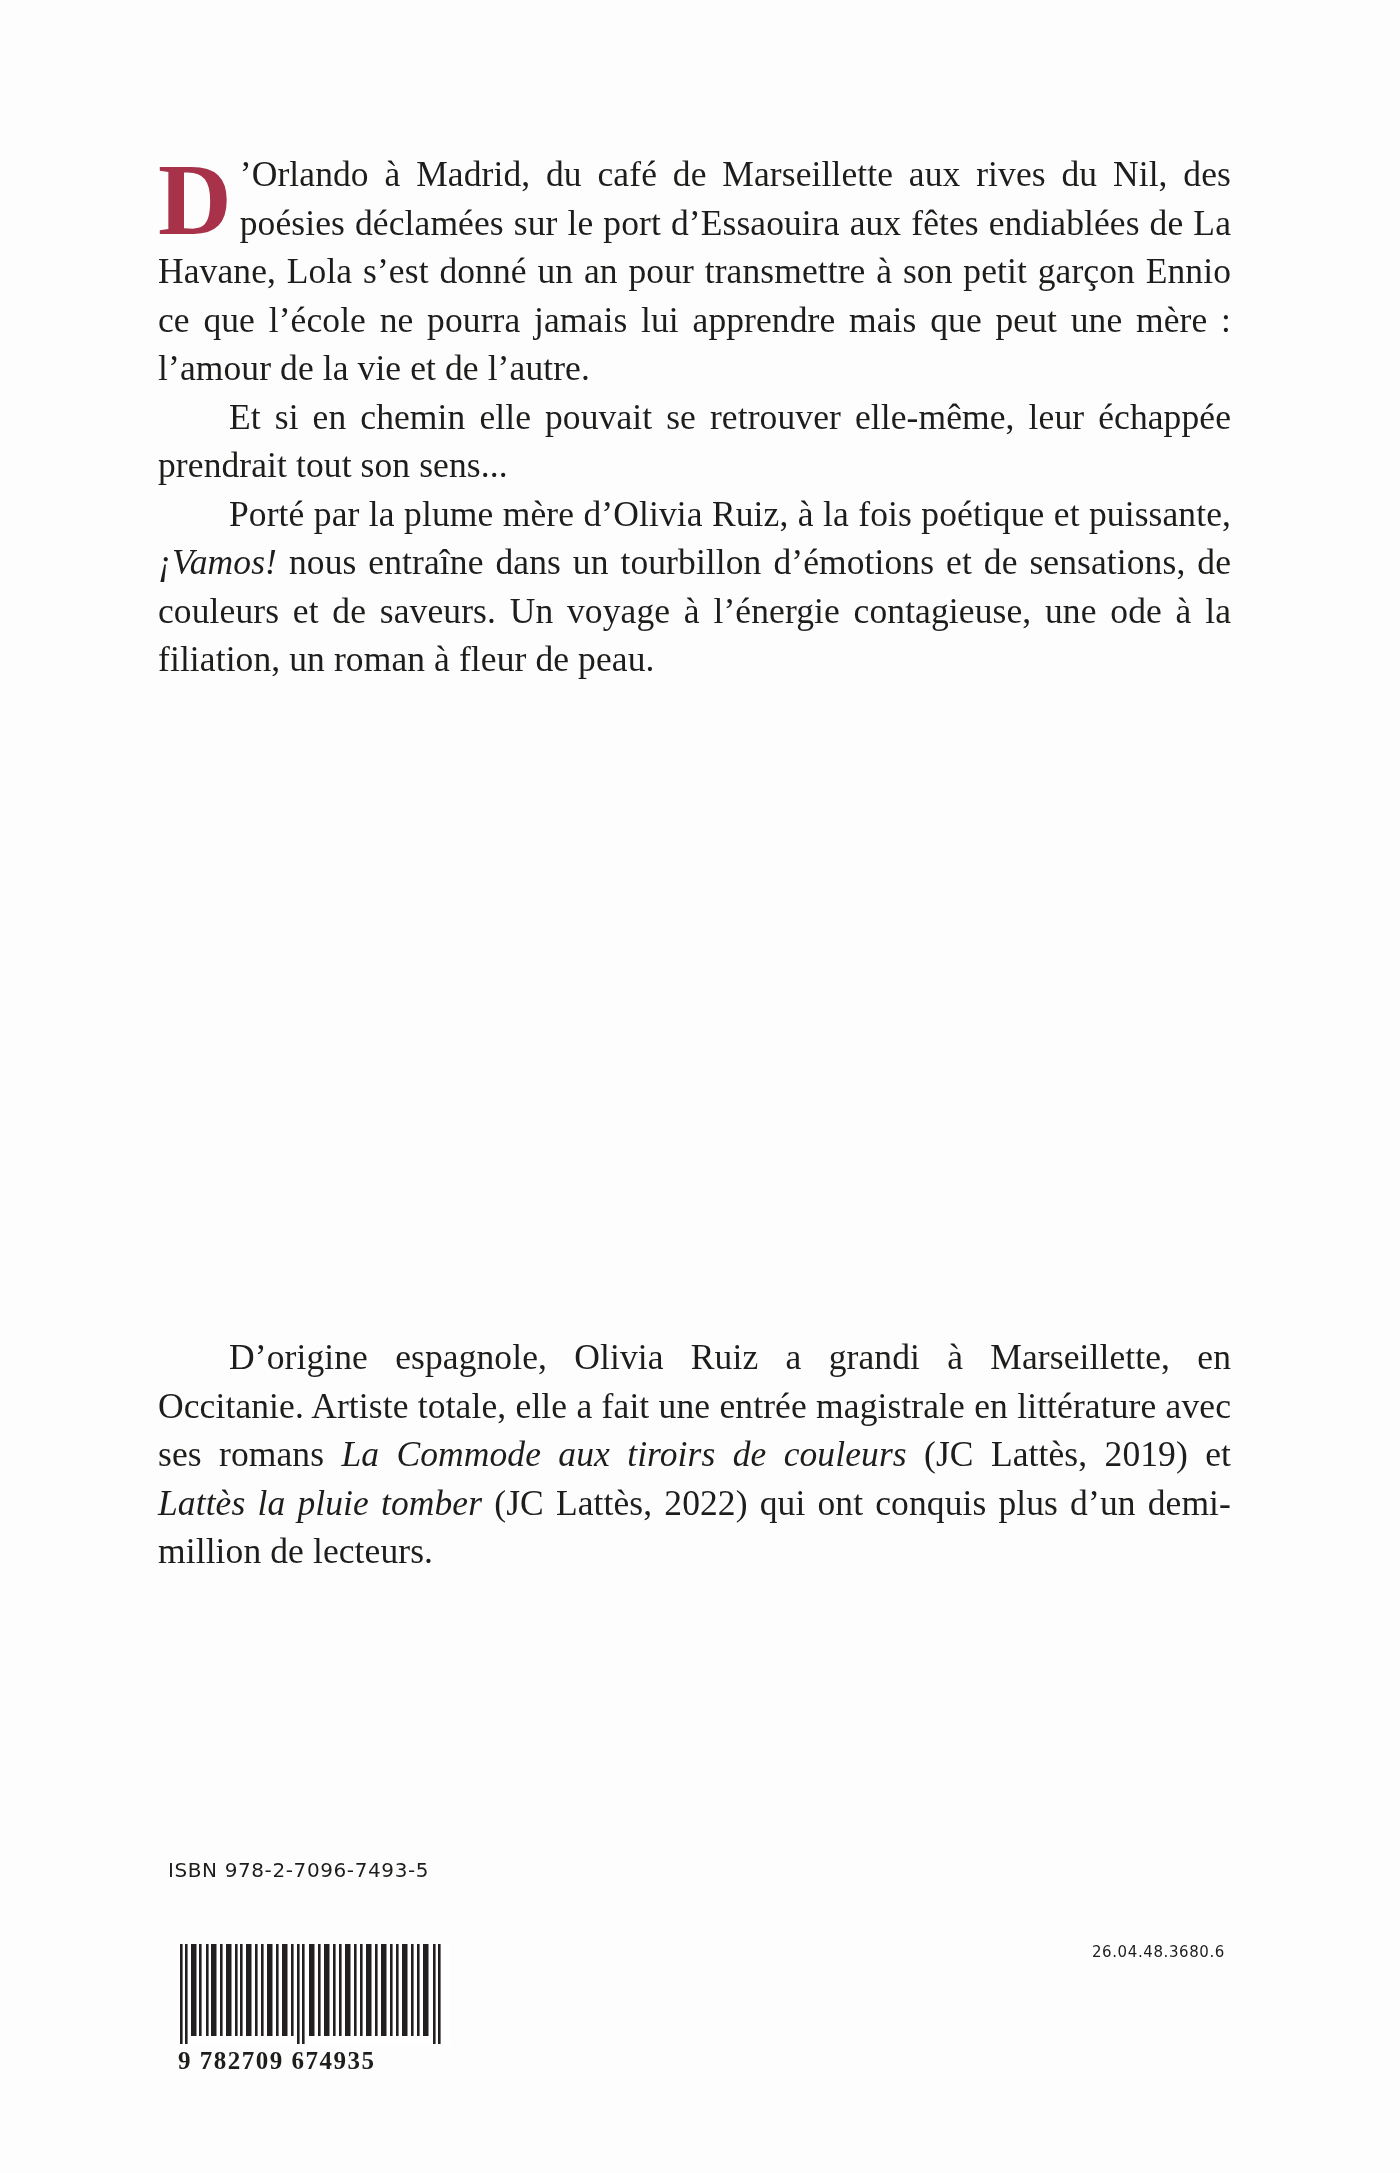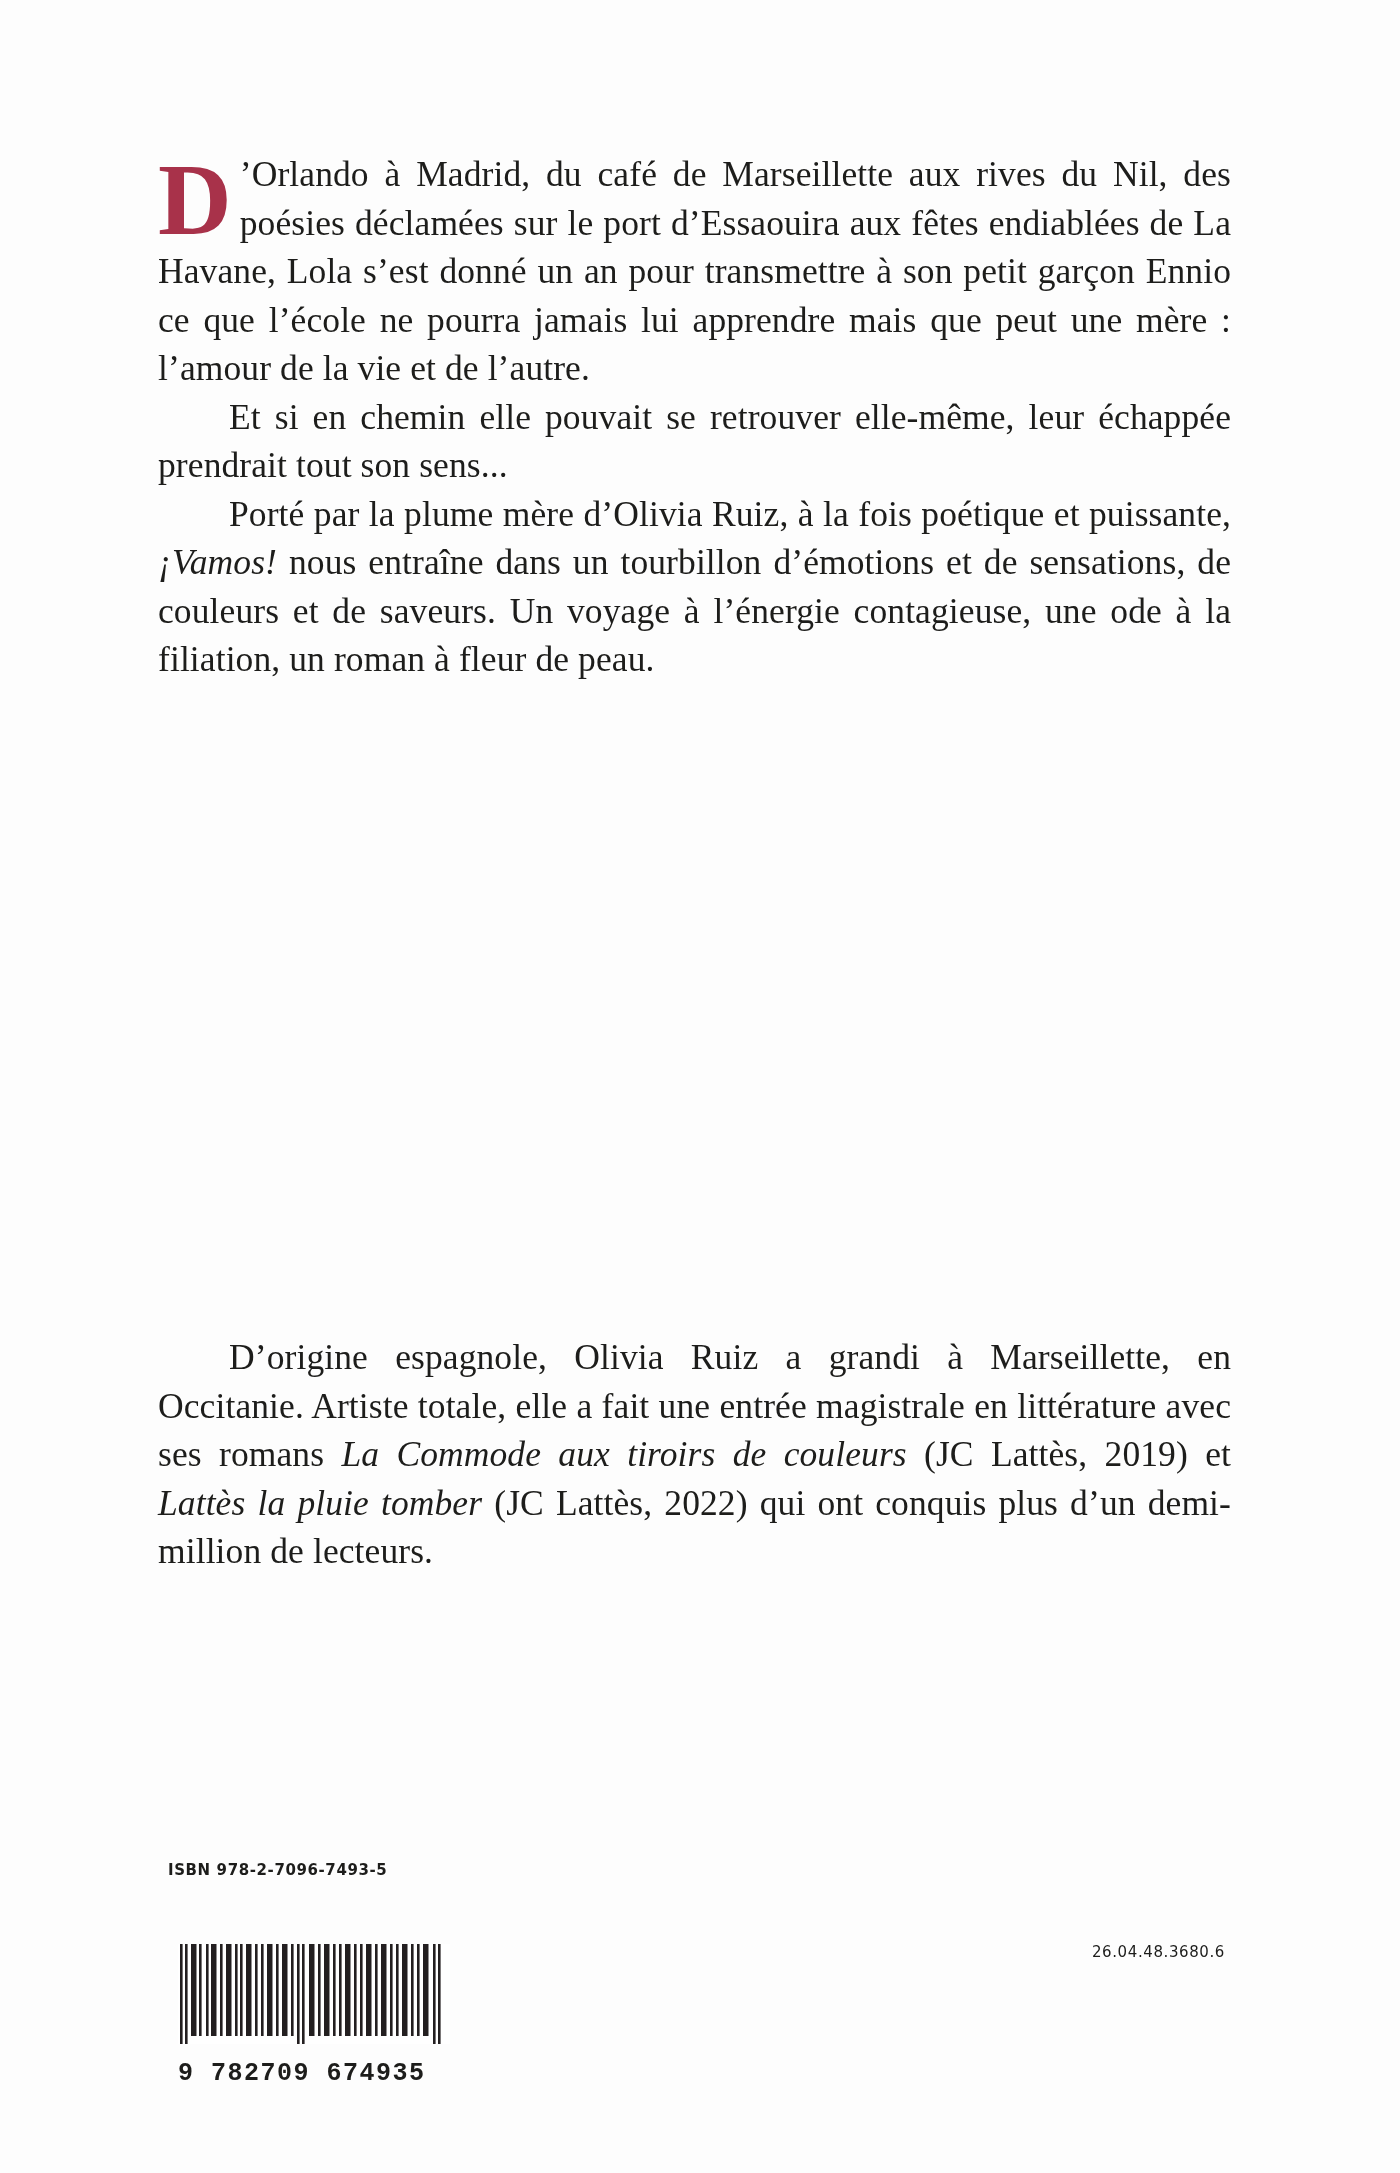--- a/index.html
+++ b/index.html
@@ -84,45 +84,45 @@
     font-weight: 700;
     font-size: 20px;
     letter-spacing: 0.2px;
   }
   .price-rest {
     font-weight: 400;
     font-size: 18px;
     letter-spacing: 0.2px;
   }
   .isbn-line {
-    font-size: 15px;
+    font-size: 20px;
     line-height: 30px;
-    font-weight: 700;
+    font-weight: 400;
     letter-spacing: 0.6px;
   }
 
   
   .barcode-wrap {
     position: absolute;
     left: 178px;
     top: 1944px;
     width: 272px;
   }
   .barcode {
     height: 100px;
     width: 272px;
     display: block;
   }
   .barcode-digits {
-    font-family: Liberation Mono, monospace;
+    font-family: Liberation Serif, serif;
     font-size: 25px;
     font-weight: 700;
     letter-spacing: 1.5px;
     color: #1d1d1b;
-    margin-top: 15px;
+    margin-top: 3px;
     white-space: nowrap;
   }
 
   .footer-right {
     position: absolute;
     right: 175px;
     top: 1938px;
     text-align: right;
     font-family: "DejaVu Sans", "Liberation Sans", sans-serif;
     color: #1d1d1b;

